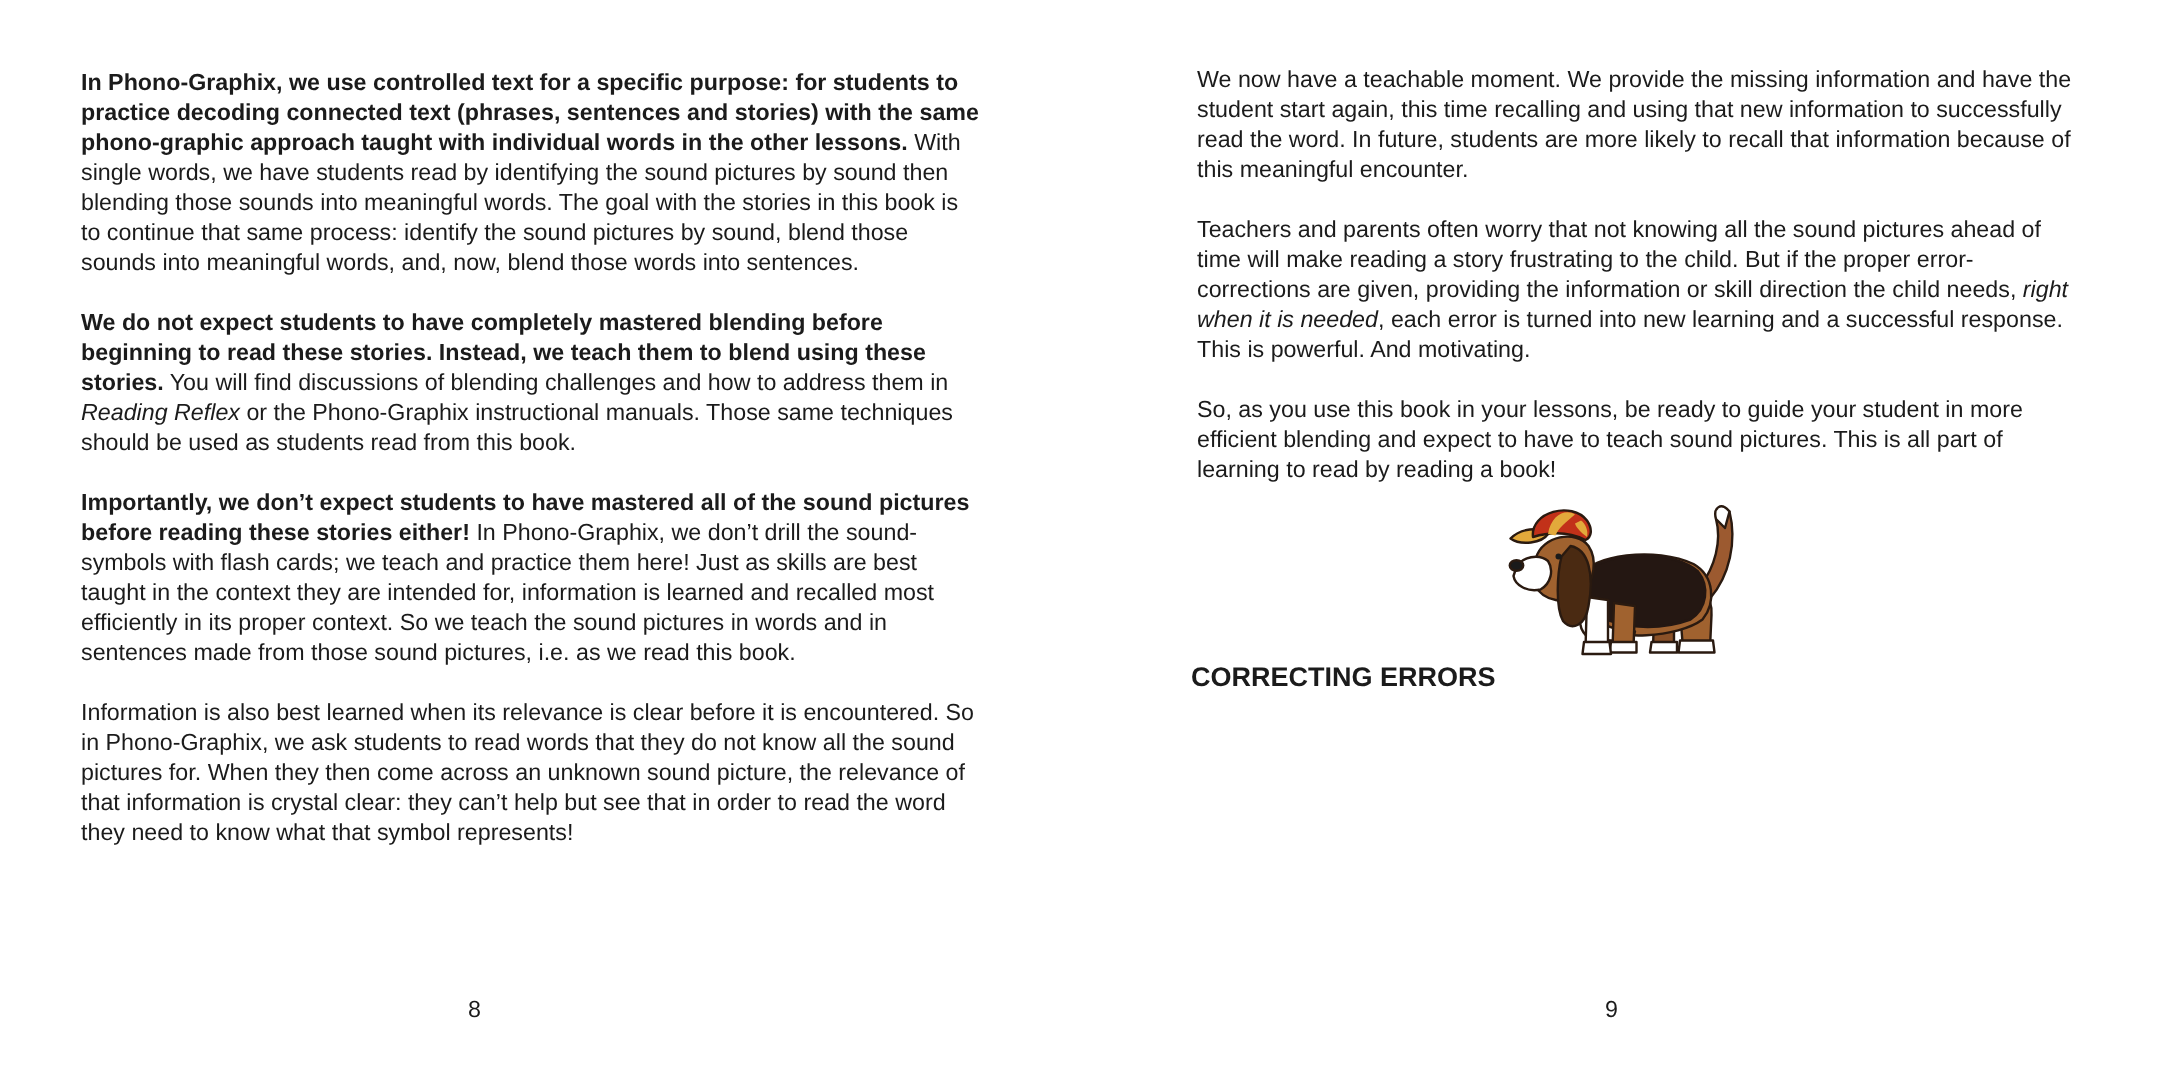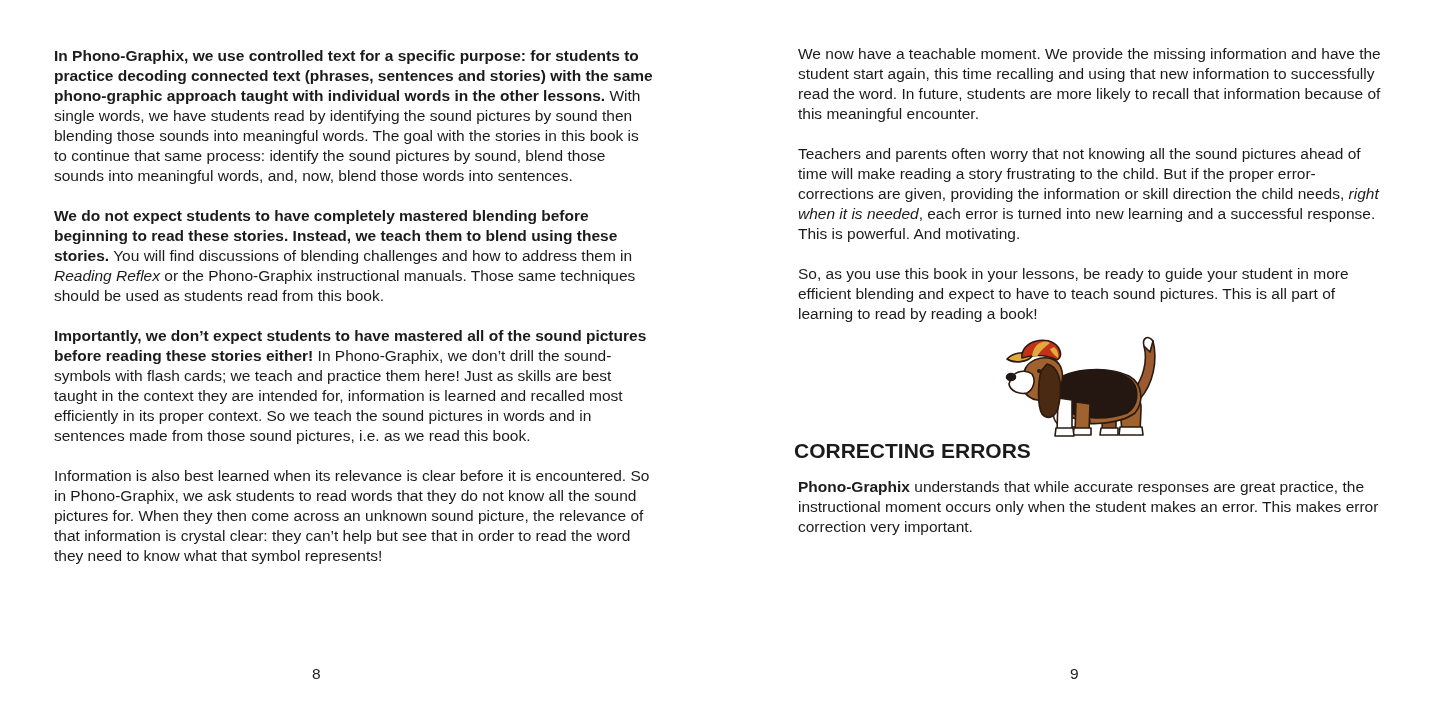--- a/index.html
+++ b/index.html
@@ -26,21 +26,21 @@
   .italic { font-style: italic; }
   .regular { font-weight: normal; font-style: normal; }
   #left-col     { left: 50px;  top: 46px;  width: 604px; }
   #right-top    { left: 794px; top: 44px;  width: 590px; }
   #right-bottom { left: 794px; top: 477px; width: 592px; }
   .section-heading {
     position: absolute;
     left: 794px;
     top: 441px;
     margin: 0;
-    font-size: 21px;
+    font-size: 18px;
     line-height: 20px;
     font-weight: bold;
   }
   .illustration {
     position: absolute;
     left: 1002px;
     top: 328px;
     width: 185px;
     height: 120px;
   }
@@ -112,17 +112,16 @@
 
         <path d="M30 28 C32 15 42 11 48 15 C42 20 37 24 35 29 Z" fill="#e2a93b" stroke="none"></path>
         <path d="M52 19 C55 21 57 26 56 30 C52 27 49 24 48 21 Z" fill="#e2a93b" stroke="none"></path>
       </g>
     </svg>
   </div>
 
   <h2 class="section-heading">CORRECTING ERRORS</h2>
 
   <div class="page-col" id="right-bottom">
-      <p class="para"><span class="bold">Phono-Graphix</span><span class="regular"> understands that while accurate responses are great practice, the instructional moment occurs only when the student makes an error. This makes error correction very important.</span></p>
     </div>
   <div class="pagenum" id="pagenum-right">9</div>
 
 </div>
 
 </body></html>

